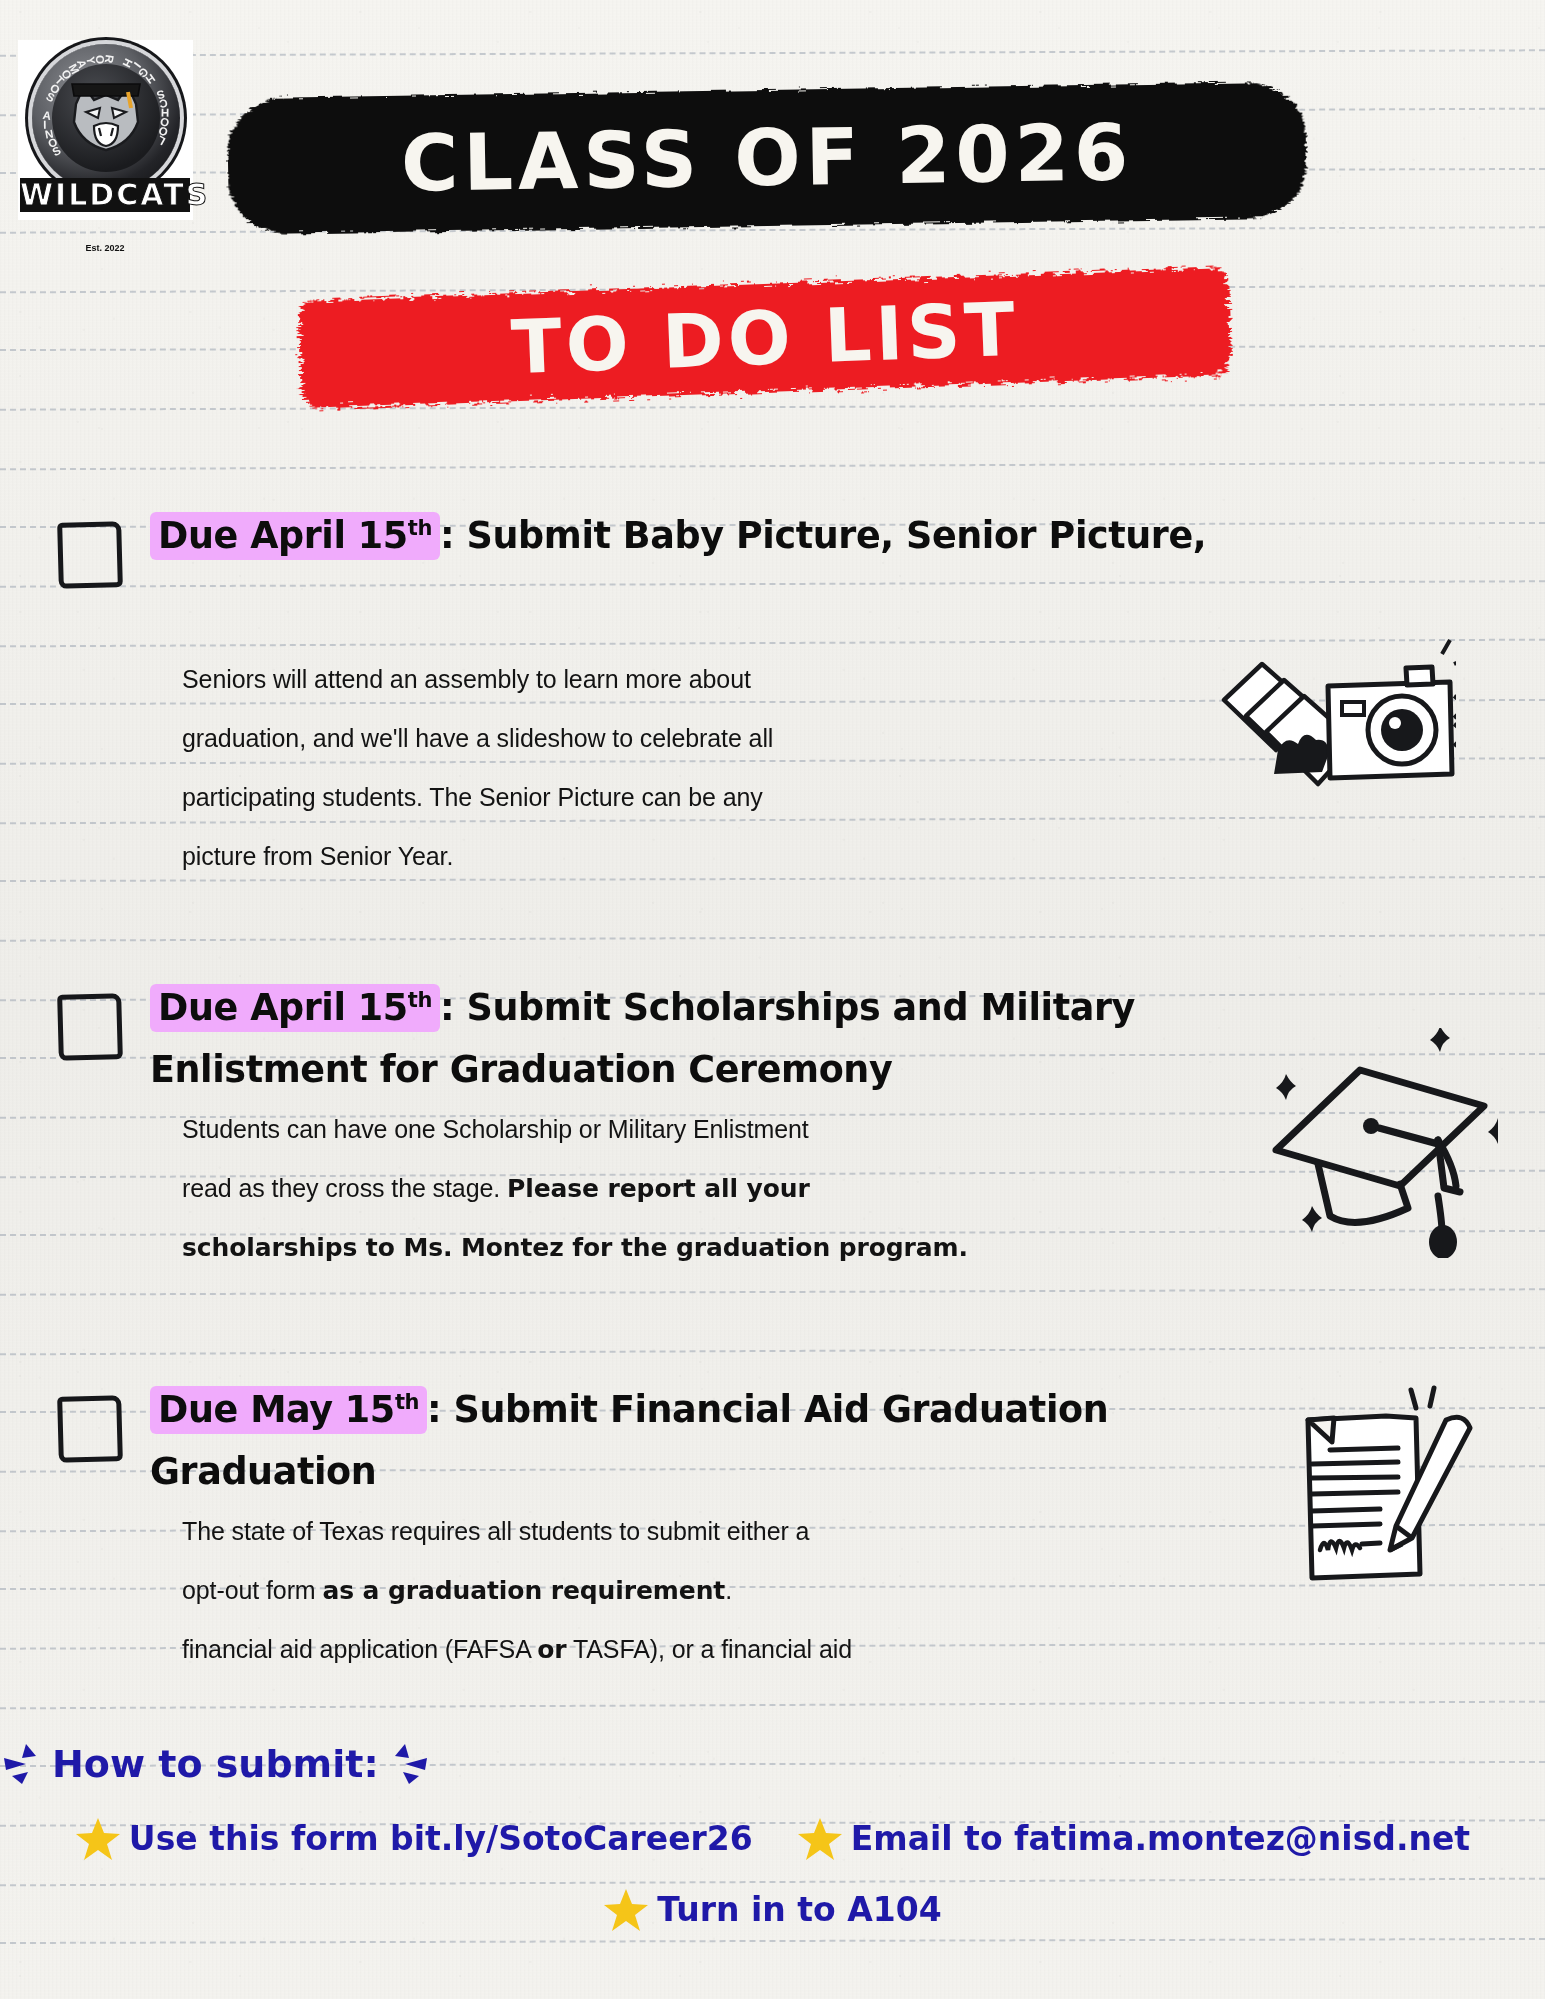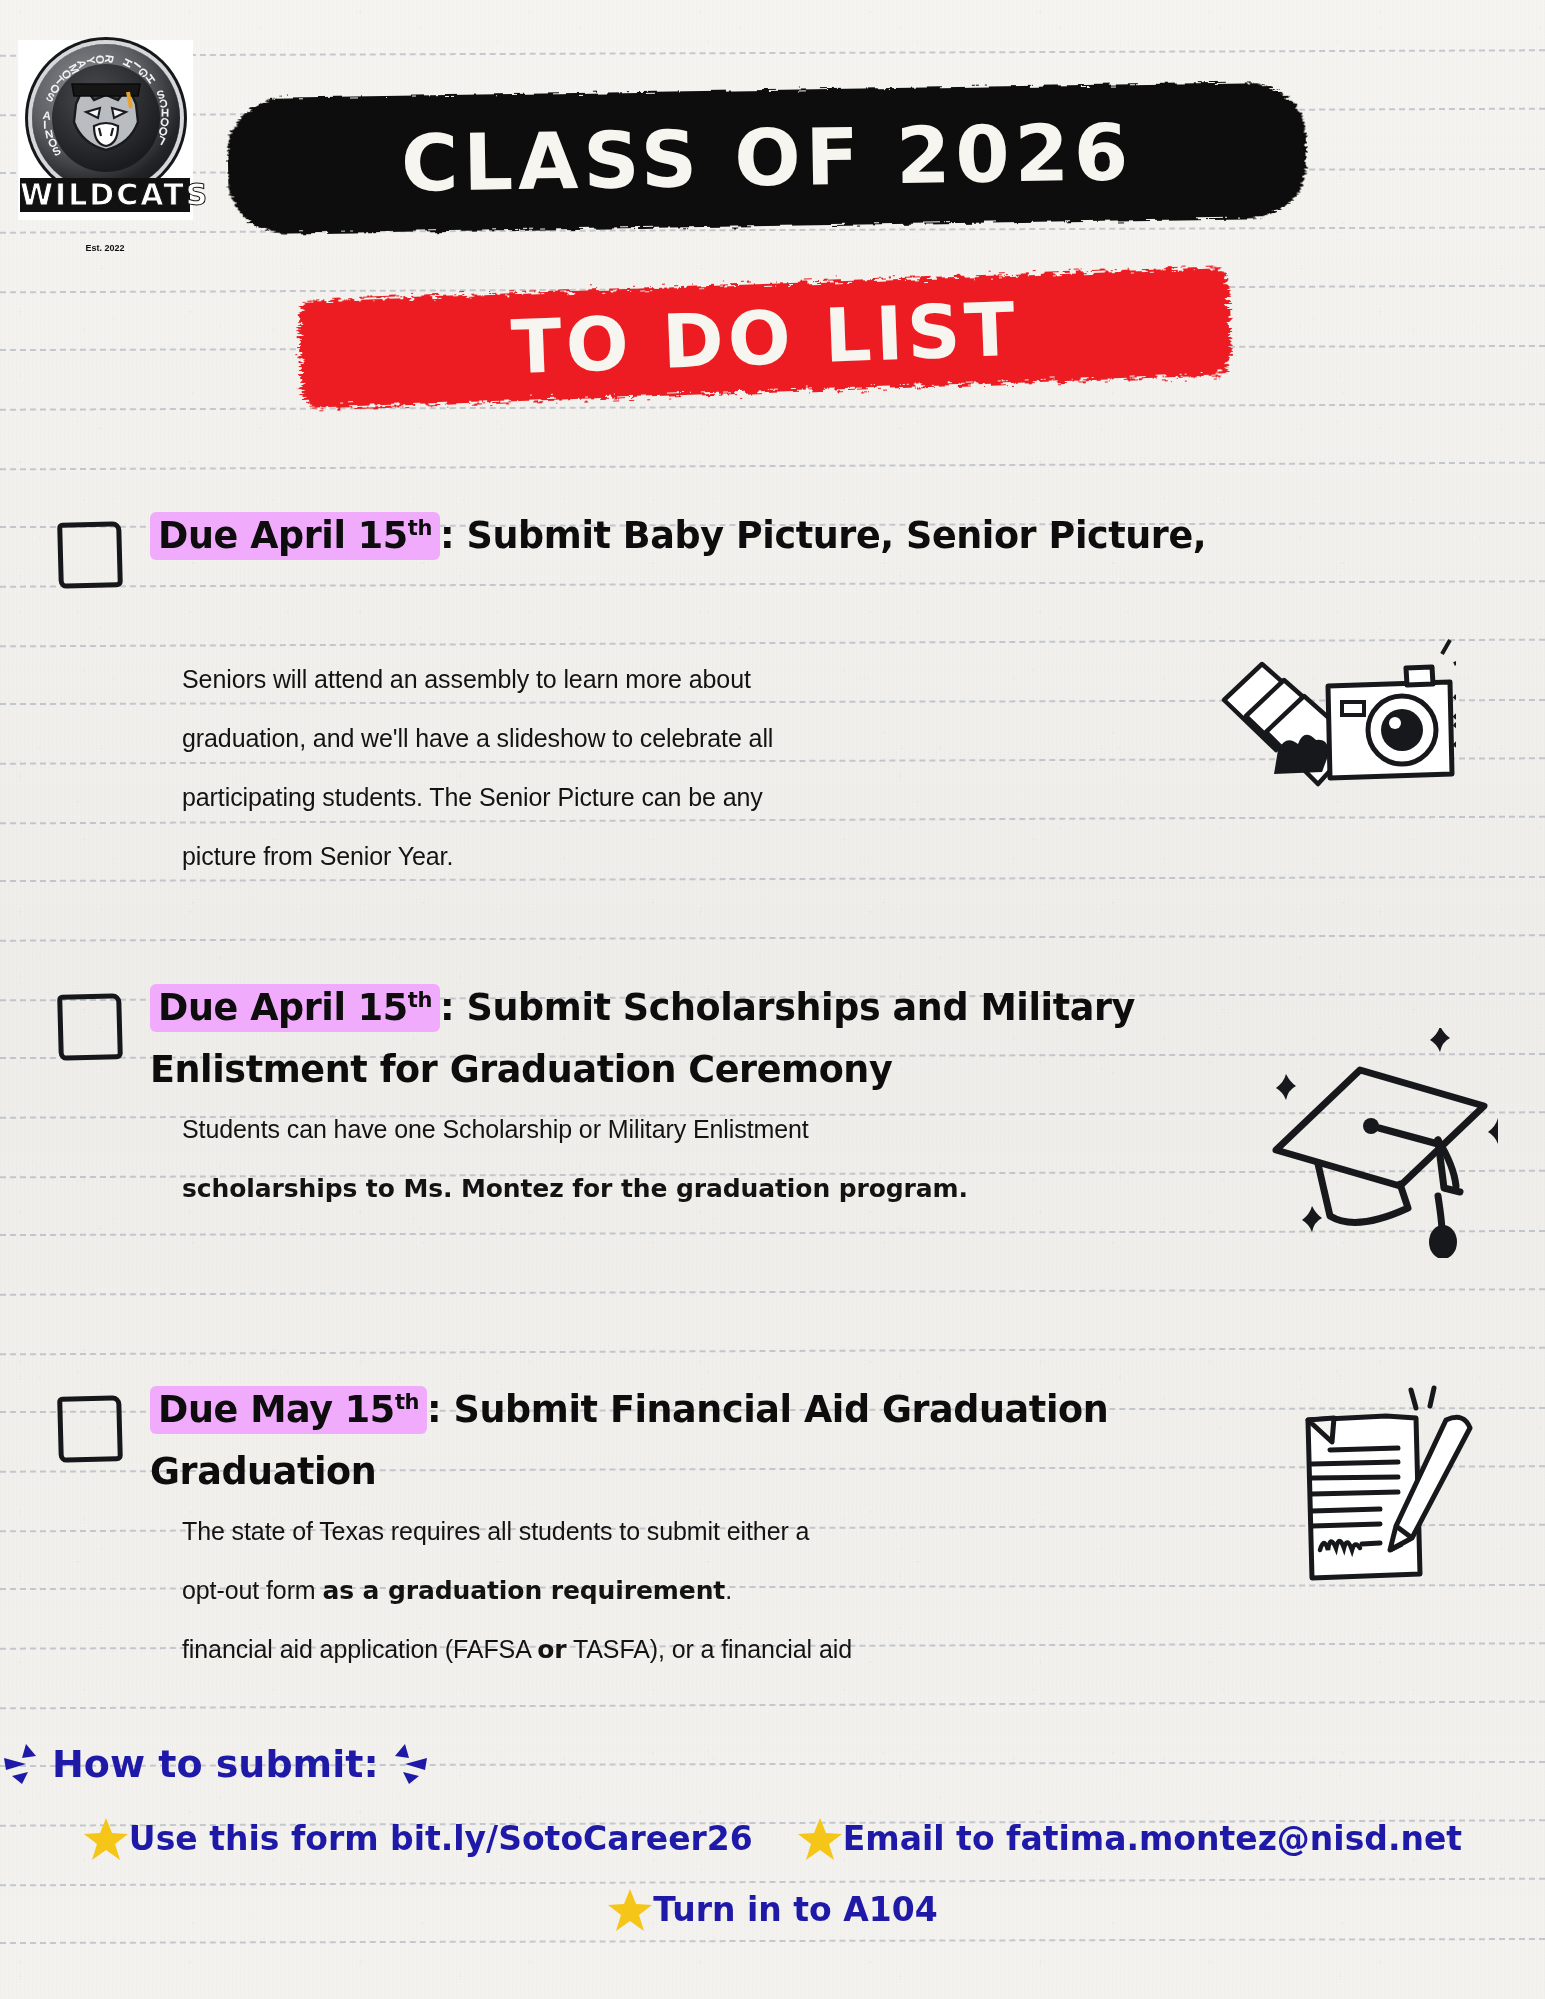--- a/index.html
+++ b/index.html
@@ -168,21 +168,21 @@
     display:flex;align-items:center;justify-content:flex-start;gap:12px;
   }
   .links-row{
     position:absolute;width:1545px;
     display:flex;align-items:center;justify-content:center;
     color:#1f19a8;
     font-family:"DejaVu Sans", sans-serif;
     font-weight:bold;font-size:33px;
     gap:10px;
   }
-  .link-item{display:flex;align-items:center;gap:0;}
+  .link-item{display:flex;align-items:center;gap:8px;}
   .star{flex:0 0 auto;}
   #row1{top:1815px;gap:44px;}
   #row2{top:1886px;}
 </style>
 </head>
 <body>
 
 <svg width="0" height="0" style="position:absolute">
   <filter id="rough">
     <feTurbulence type="fractalNoise" baseFrequency="0.06 0.5" numOctaves="4" seed="7" result="n"></feTurbulence>
@@ -315,20 +315,21 @@
 </div>
 
 <div class="task" style="top:0">
   <div class="checkbox" style="left:58px;top:994px"></div>
   <div class="heading" style="left:150px;top:977px;width:1180px">
     <span class="hl"><span>Due April 15</span><sup>th</sup></span><span>: Submit Scholarships and Military</span><br>
     <span>Enlistment for Graduation Ceremony</span>
   </div>
   <div class="body" style="left:182px;top:1100px;width:1070px">
     <div>Students can have one Scholarship or Military Enlistment</div>
+    <div id="t2l2">read as they cross the stage. <b>Please report all your</b></div>
     <div id="t2l3"><b>scholarships to Ms. Montez for the graduation program.</b></div>
   </div>
   <svg class="doodle" style="left:1248px;top:1028px" width="250" height="230" viewBox="0 0 250 230">
     <g fill="none" stroke="#17181b" stroke-width="7" stroke-linejoin="round" stroke-linecap="round">
       <path d="M28 122 L112 42 L236 78 L152 158 Z"></path>
       <path d="M70 136 L82 188 q26 16 78 -8 L152 156"></path>
       <path d="M190 112 q16 26 18 46"></path>
       <path d="M190 112 L196 160 l16 4"></path>
       <path d="M190 168 q4 26 4 36"></path>
     </g>

